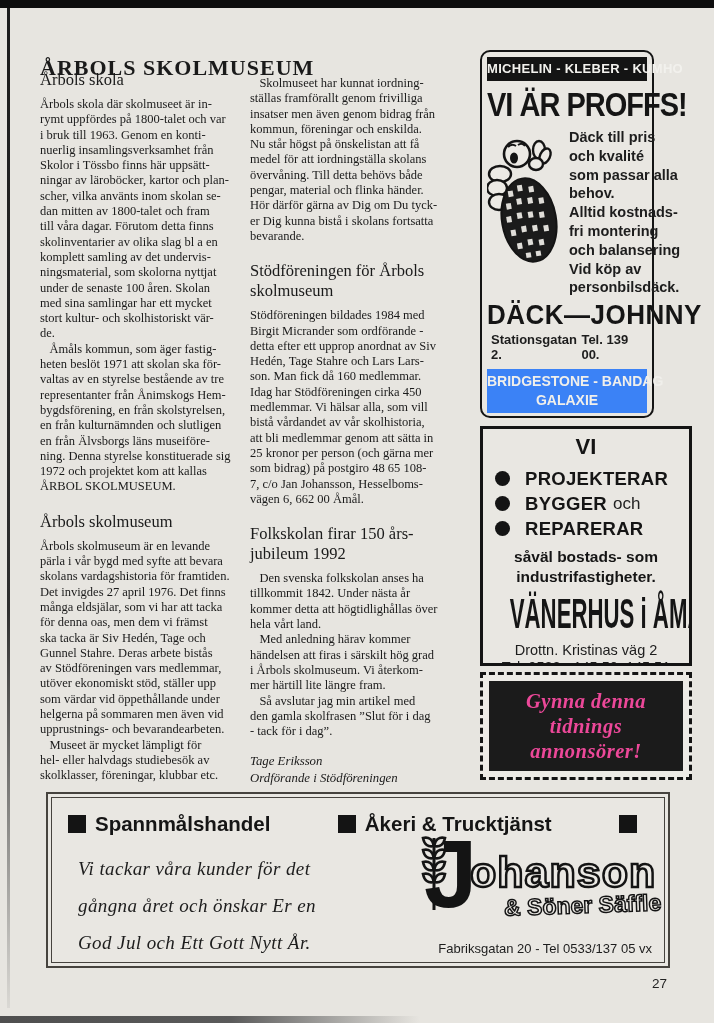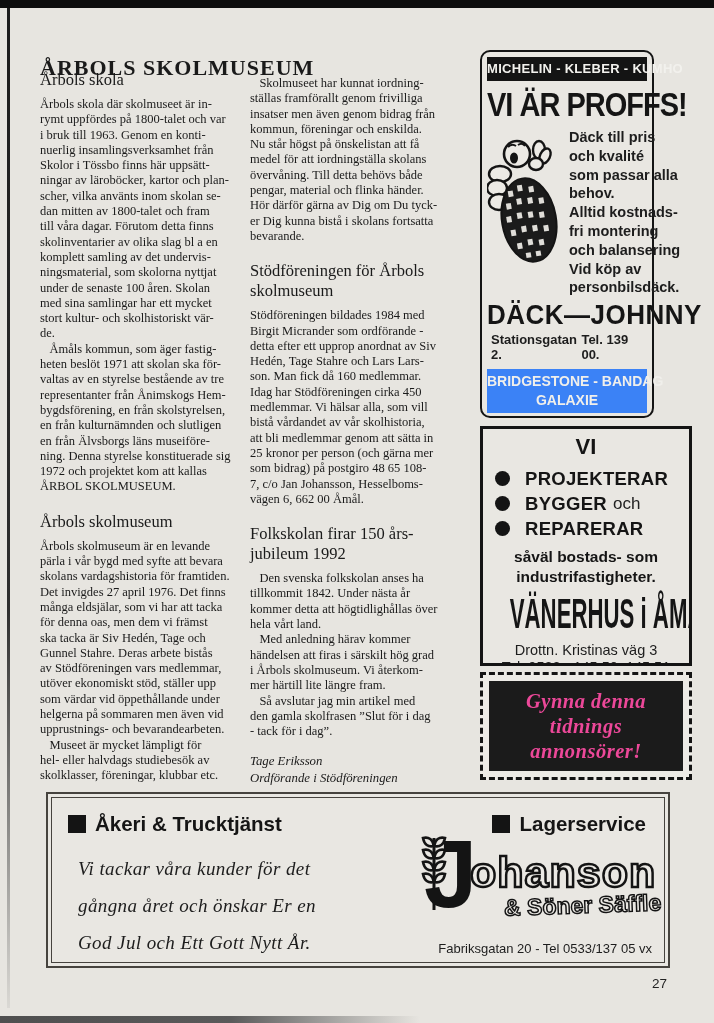--- a/index.html
+++ b/index.html
@@ -272,42 +272,45 @@
     </div>
     <div class="ad2-item">
       <span class="ad2-dot"></span>
       <span class="ad2-label">REPARERAR</span>
       <span class="ad2-suffix"></span>
     </div>
   </div>
   <div class="ad2-tagline">såväl bostads- som
 industrifastigheter.</div>
   <div class="ad2-company">VÄNERHUS i ÅMÅL</div>
-  <div class="ad2-address">Drottn. Kristinas väg 3</div>
+  <div class="ad2-address">Drottn. Kristinas väg 2</div>
   <div class="ad2-phone">Tel. 0532 - 145 50, 145 51</div>
 </div>
 
 <div class="ad3">
   <div class="ad3-inner">
     <div class="ad3-text">Gynna denna
 tidnings
 annonsörer!</div>
   </div>
 </div>
 
 <div class="adb">
   <div class="adb-inner">
     <div class="adb-services sans">
+      <div class="adb-service">
+        <span class="adb-sq"></span>
+        <span class="lbl">Spannmålshandel</span>
+      </div>
       <div class="adb-service">
         <span class="adb-sq"></span>
         <span class="lbl">Åkeri &amp; Trucktjänst</span>
       </div>
       <div class="adb-service">
         <span class="adb-sq"></span>
-        <span class="lbl">Lagerservice</span>
       </div>
     </div>
     <div class="adb-greeting">Vi tackar våra kunder för det
 gångna året och önskar Er en
 God Jul och Ett Gott Nytt År.</div>
     <div class="jlogo">
       <svg class="wheat" width="40" height="78" viewBox="0 0 40 78">
         <line x1="22" y1="4" x2="22" y2="76" stroke="#141414" stroke-width="3"></line>
         <g stroke="#141414" stroke-width="2.6" fill="none">
           <path d="M22 12 q-9 2 -11 -8 q9 -2 11 8"></path>

